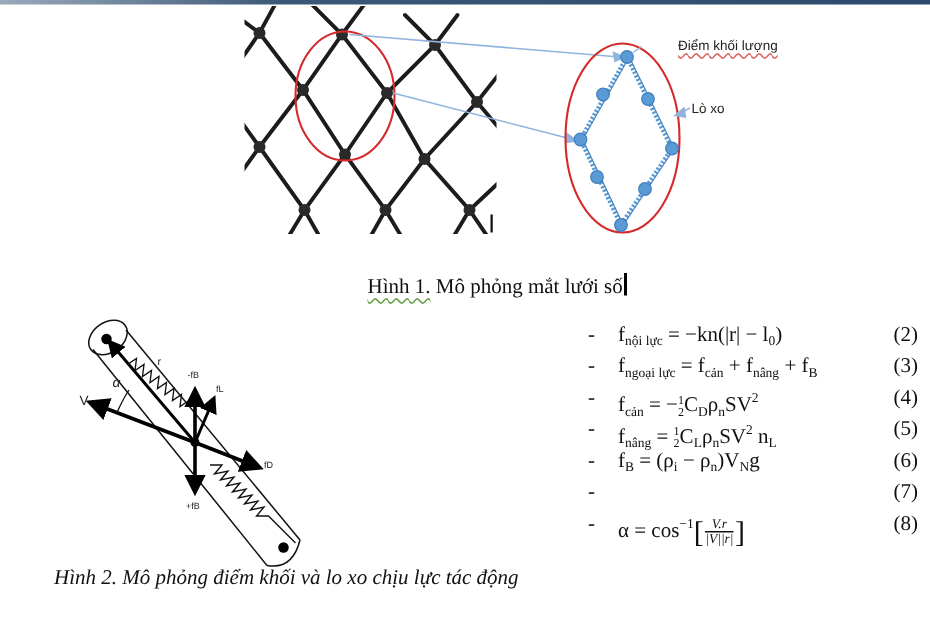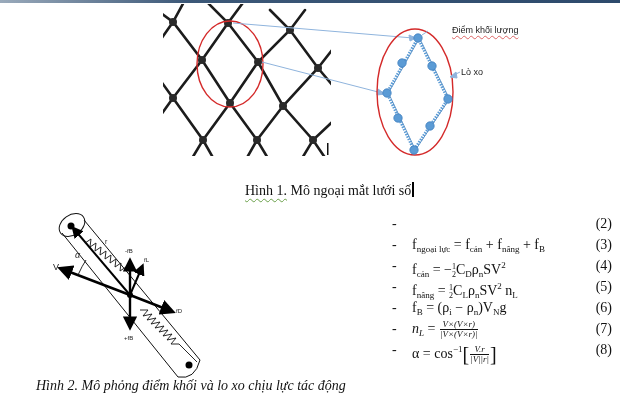--- a/index.html
+++ b/index.html
@@ -116,21 +116,21 @@
   <g stroke="#8fb4dd" stroke-width="1" fill="#8fb4dd">
     <line x1="428" y1="31" x2="422" y2="35"></line>
     <line x1="460" y1="72" x2="452" y2="76"></line>
     <polygon points="450,77 456,72 457,78"></polygon>
   </g>
 </svg>
 <span class="label-sans lbl-mass">Điểm khối lượng</span>
 <span class="label-sans lbl-spring">Lò xo</span>
 
 <div class="caption caption1">
-  <span class="hinh">Hình 1.</span><span> Mô ngoại mắt lưới số</span><span class="cursor"></span>
+  <span class="hinh">Hình 1.</span><span> Mô phỏng mắt lưới số</span><span class="cursor"></span>
 </div>
 
 <svg width="250" height="190" style="left:0;top:200px;">
   <defs>
     <marker id="ah" markerWidth="6" markerHeight="6" refX="4" refY="3" orient="auto">
       <path d="M0,0 L6,3 L0,6 Z" fill="#000"></path>
     </marker>
     <marker id="ah2" markerWidth="6" markerHeight="6" refX="4" refY="3" orient="auto">
       <path d="M0,0 L6,3 L0,6 Z" fill="#000"></path>
     </marker>
@@ -170,20 +170,21 @@
 <span class="label-sans" style="left:125px;top:248px;font-size:6px;">-fB</span>
 <span class="label-sans" style="left:144px;top:257px;font-size:6px;">fL</span>
 <span class="label-sans" style="left:176px;top:308px;font-size:6px;">fD</span>
 <span class="label-sans" style="left:124px;top:335px;font-size:6px;">+fB</span>
 
 <div class="caption caption2">Hình 2. Mô phỏng điểm khối và lo xo chịu lực tác động</div>
 
 <div class="eq-list">
   <div class="eq">
     <span class="dash">-</span>
+    <span class="formula"><span>f</span><sub>nội lực</sub> <span>= −kn(|r| − l</span><sub>0</sub><span>)</span></span>
     <span class="num">(2)</span>
   </div>
   <div class="eq">
     <span class="dash">-</span>
     <span class="formula"><span>f</span><sub>ngoại lực</sub><span> = f</span><sub>cản</sub><span> + f</span><sub>nâng</sub><span> + f</span><sub>B</sub></span>
     <span class="num">(3)</span>
   </div>
   <div class="eq">
     <span class="dash">-</span>
     <span class="formula"><span>f</span><sub>cản</sub><span> = −</span><span class="small-frac"><span class="n">1</span><span class="d">2</span></span><span>C</span><sub>D</sub><span>ρ</span><sub>n</sub><span>SV</span><sup>2</sup></span>
@@ -194,21 +195,20 @@
     <span class="formula"><span>f</span><sub>nâng</sub><span> = </span><span class="small-frac"><span class="n">1</span><span class="d">2</span></span><span>C</span><sub>L</sub><span>ρ</span><sub>n</sub><span>SV</span><sup>2</sup> <span>n</span><sub>L</sub></span>
     <span class="num">(5)</span>
   </div>
   <div class="eq">
     <span class="dash">-</span>
     <span class="formula"><span>f</span><sub>B</sub><span> = (ρ</span><sub>i</sub><span> − ρ</span><sub>n</sub><span>)V</span><sub>N</sub><span>g</span></span>
     <span class="num">(6)</span>
   </div>
   <div class="eq">
     <span class="dash">-</span>
-    <span class="formula"><span class="ital">n</span><sub class="ital">L</sub><span> = </span><span class="frac ital"><span class="n">V×(V×r)</span><span class="d">|V×(V×r)|</span></span></span>
     <span class="num">(7)</span>
   </div>
   <div class="eq">
     <span class="dash">-</span>
     <span class="formula"><span>α</span><span> = cos</span><sup>−1</sup><span class="bracket">[</span><span class="frac ital"><span class="n">V.r</span><span class="d">|V||r|</span></span><span class="bracket">]</span></span>
     <span class="num">(8)</span>
   </div>
 </div>
 
 </body></html>

